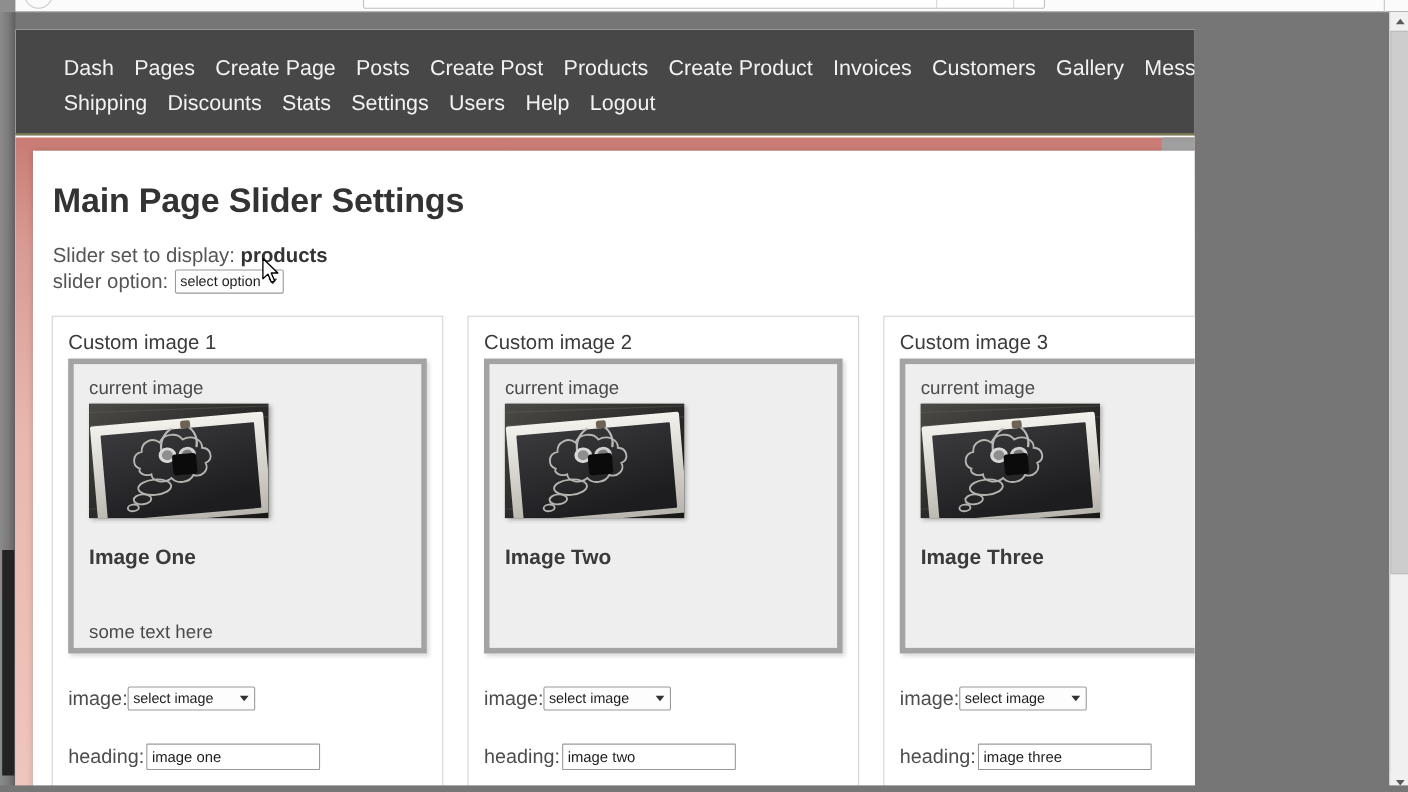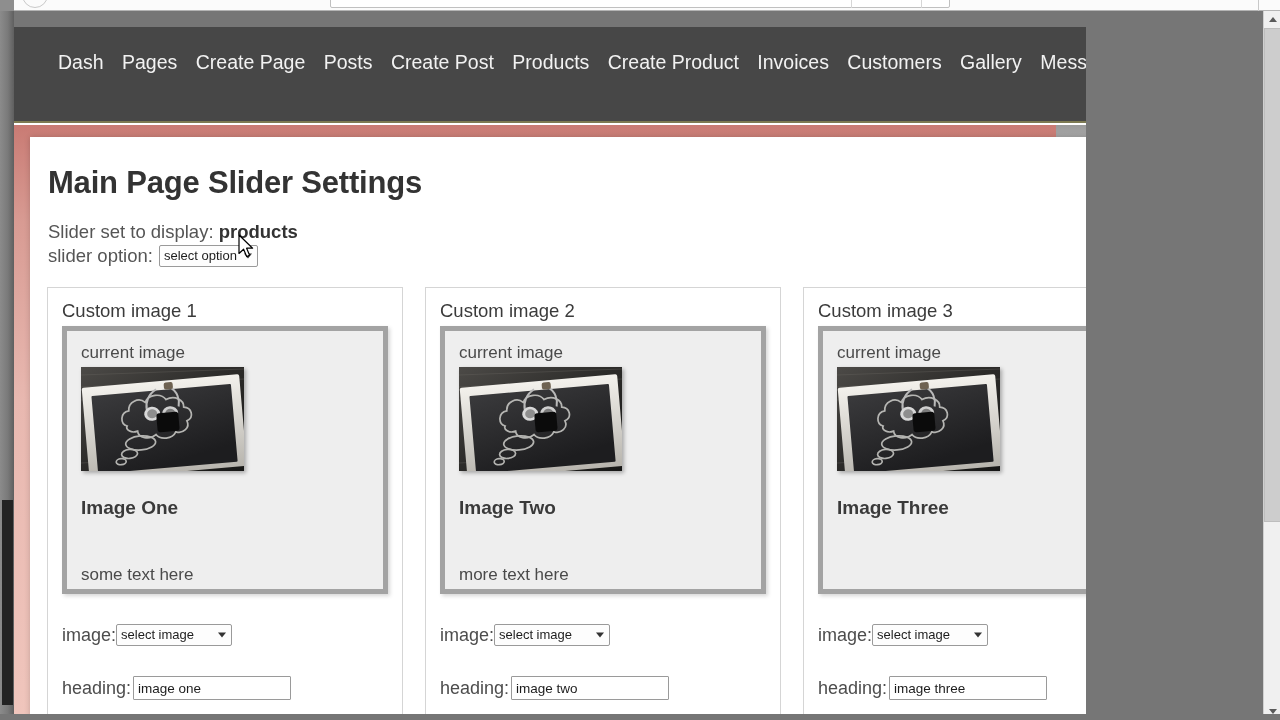--- a/index.html
+++ b/index.html
@@ -338,20 +338,29 @@
         <a class="navlink" href="#">Pages</a>
         <a class="navlink" href="#">Create Page</a>
         <a class="navlink" href="#">Posts</a>
         <a class="navlink" href="#">Create Post</a>
         <a class="navlink" href="#">Products</a>
         <a class="navlink" href="#">Create Product</a>
         <a class="navlink" href="#">Invoices</a>
         <a class="navlink" href="#">Customers</a>
         <a class="navlink" href="#">Gallery</a>
         <a class="navlink" href="#">Messages</a>
+      </div>
+      <div class="navrow">
+        <a class="navlink" href="#">Shipping</a>
+        <a class="navlink" href="#">Discounts</a>
+        <a class="navlink" href="#">Stats</a>
+        <a class="navlink" href="#">Settings</a>
+        <a class="navlink" href="#">Users</a>
+        <a class="navlink" href="#">Help</a>
+        <a class="navlink" href="#">Logout</a>
       </div>
     </div>
 
     <div class="content-frame"></div>
     <div class="content-frame-right"></div>
 
     <div class="content-card">
       <div class="content-inner">
 
         <h1 class="page-title">Main Page Slider Settings</h1>
@@ -473,21 +482,20 @@
                     <ellipse cx="72" cy="46" rx="8" ry="7" fill="#d8d8d8"></ellipse>
                     <ellipse cx="72" cy="46" rx="5" ry="4.5" fill="#8e8e8e"></ellipse>
                     <ellipse cx="90" cy="47" rx="8" ry="7" fill="#cfcfcf"></ellipse>
                     <ellipse cx="90" cy="47" rx="5" ry="4.5" fill="#7c7c7c"></ellipse>
                     <rect x="76" y="46" width="22" height="19" rx="3" fill="#0b0b0b"></rect>
                     <rect x="86" y="16" width="9" height="7" rx="2" fill="#6e6251"></rect>
                   </g>
                 </svg>
               </div>
               <div class="preview-heading">Image Two</div>
-              <div class="preview-text">more text here</div>
             </div>
 
             <div class="field-row">
               <span class="flabel">image:</span>
               <span class="nselect wide">
                 <span>select image</span>
                 <span class="chev"></span>
               </span>
             </div>
 

